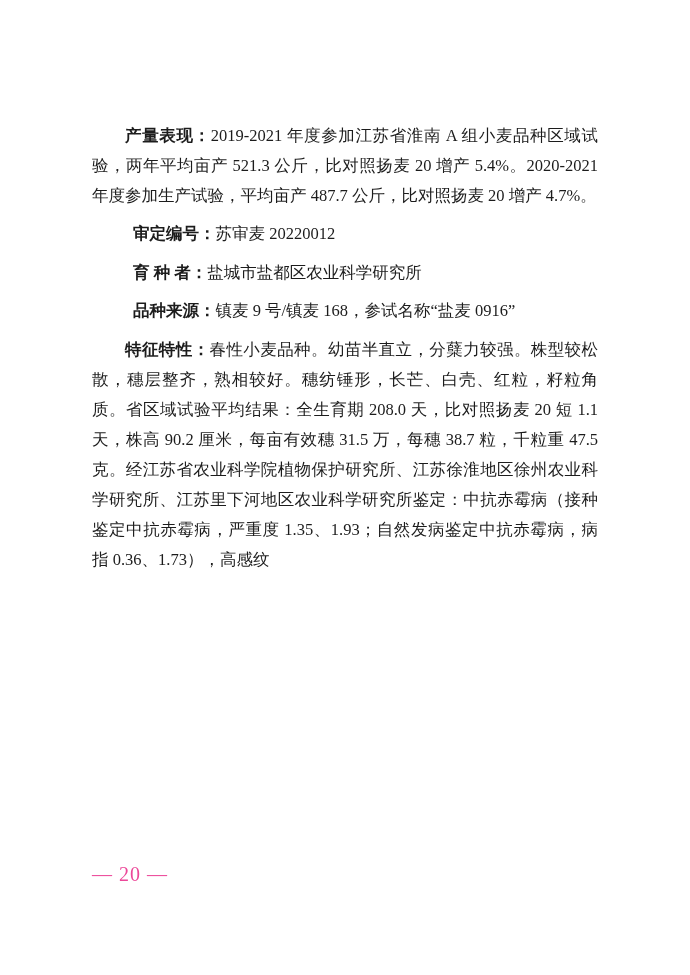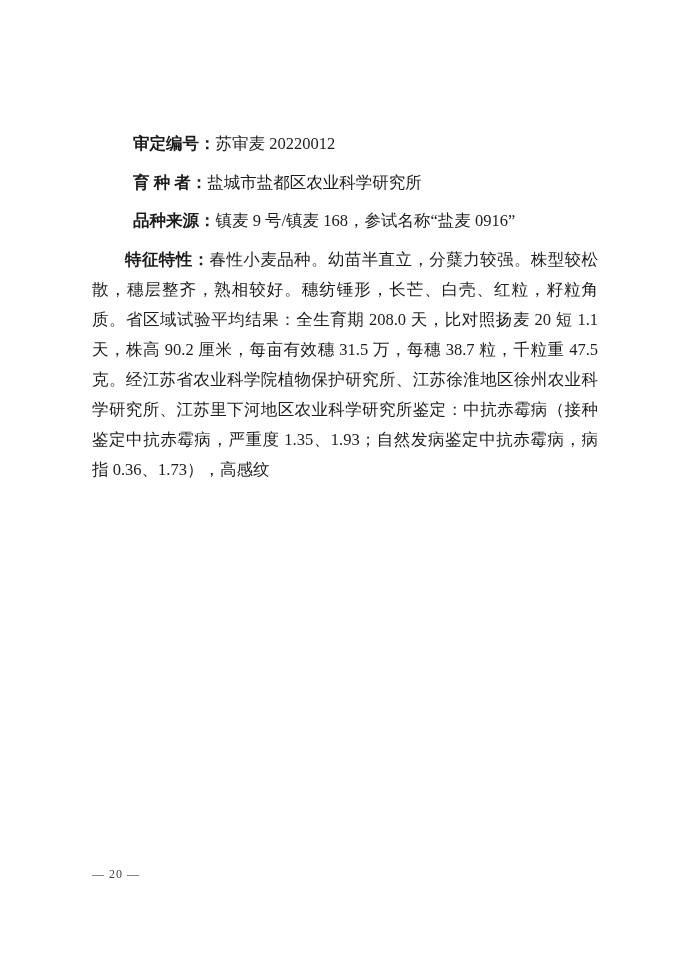--- a/index.html
+++ b/index.html
@@ -44,32 +44,33 @@
   }
   .field {
     margin: 8px;
     text-indent: 2em;
     line-height: 30.5px;
   }
   .footer {
     position: absolute;
     left: 92px;
     top: 862px;
-    font-size: 12px;
+    font-size: 20px;
     line-height: 24px;
-    color: #404040;
+    color: #ec4899;
     letter-spacing: 1px;
   }
 </style>
 </head>
 <body>
 
 <div class="page">
   <div class="content">
 
+    <p class="para"><span class="label">产量表现：</span><span>2019-2021 年度参加江苏省淮南 A 组小麦品种区域试验，两年平均亩产 521.3 公斤，比对照扬麦 20 增产 5.4%。2020-2021 年度参加生产试验，平均亩产 487.7 公斤，比对照扬麦 20 增产 4.7%。</span></p>
 
 
 
 
     <p class="field"><span class="label">审定编号：</span><span>苏审麦 20220012</span></p>
 
 
 
     <p class="field"><span class="label">育 种 者：</span><span>盐城市盐都区农业科学研究所</span></p>
 

